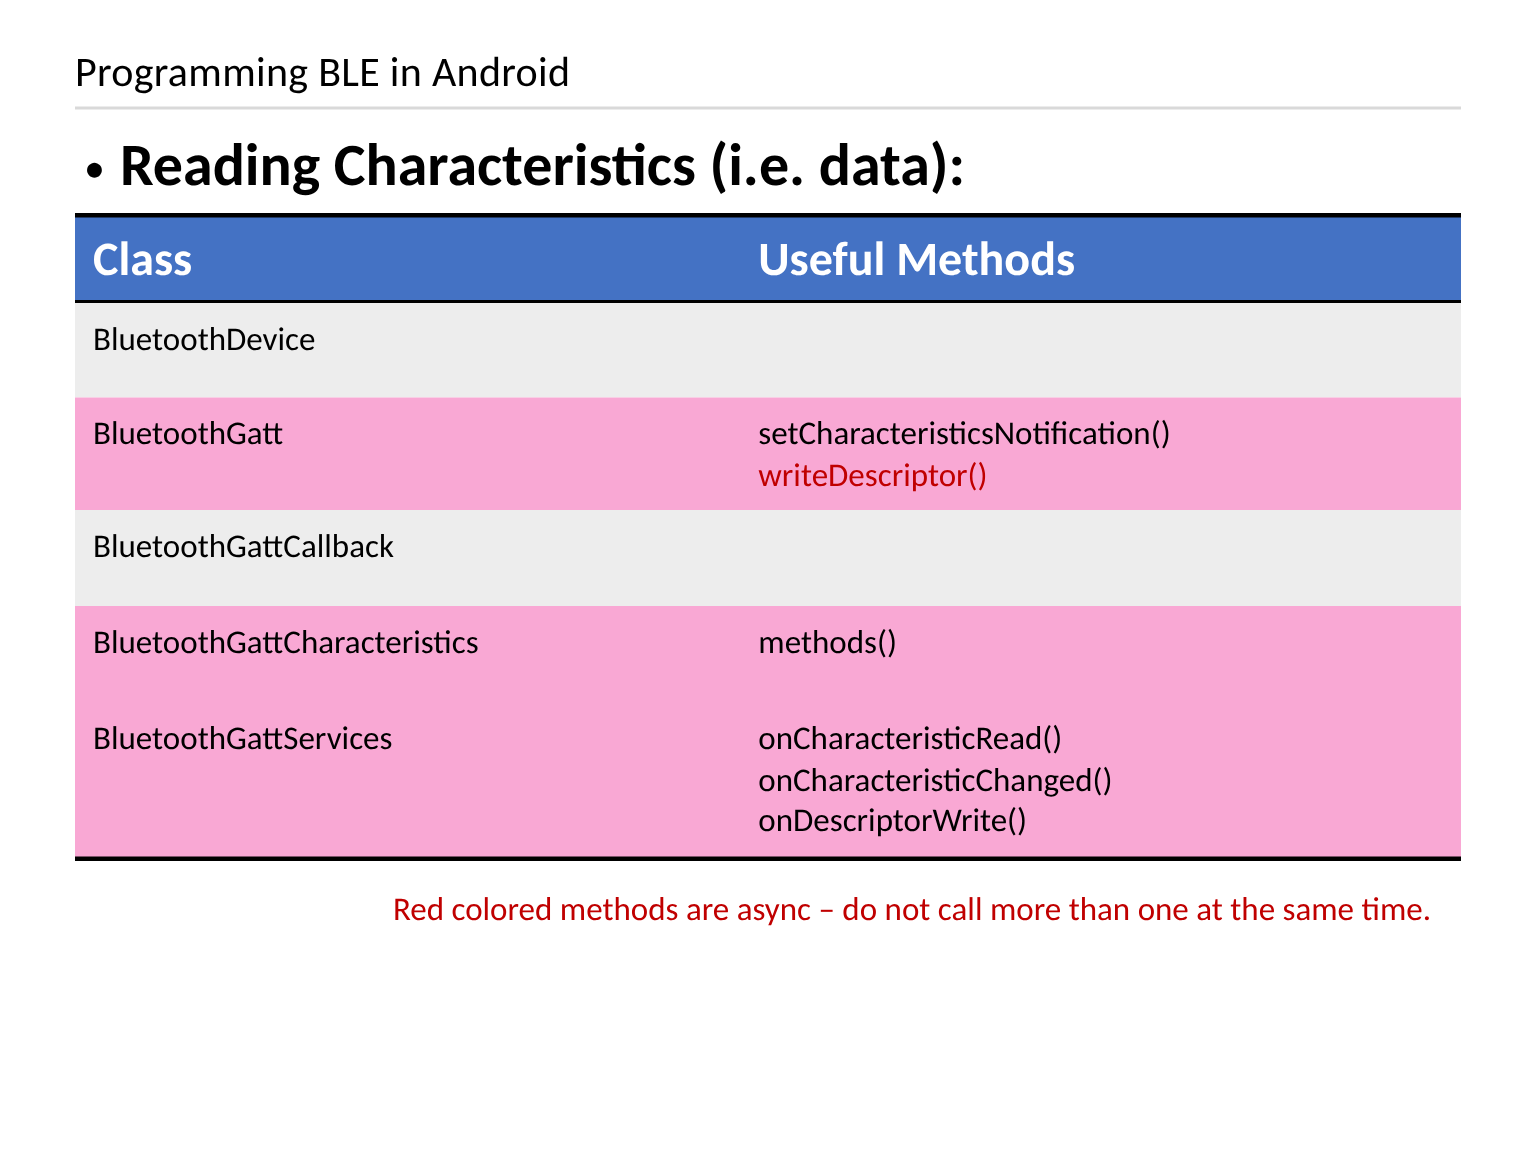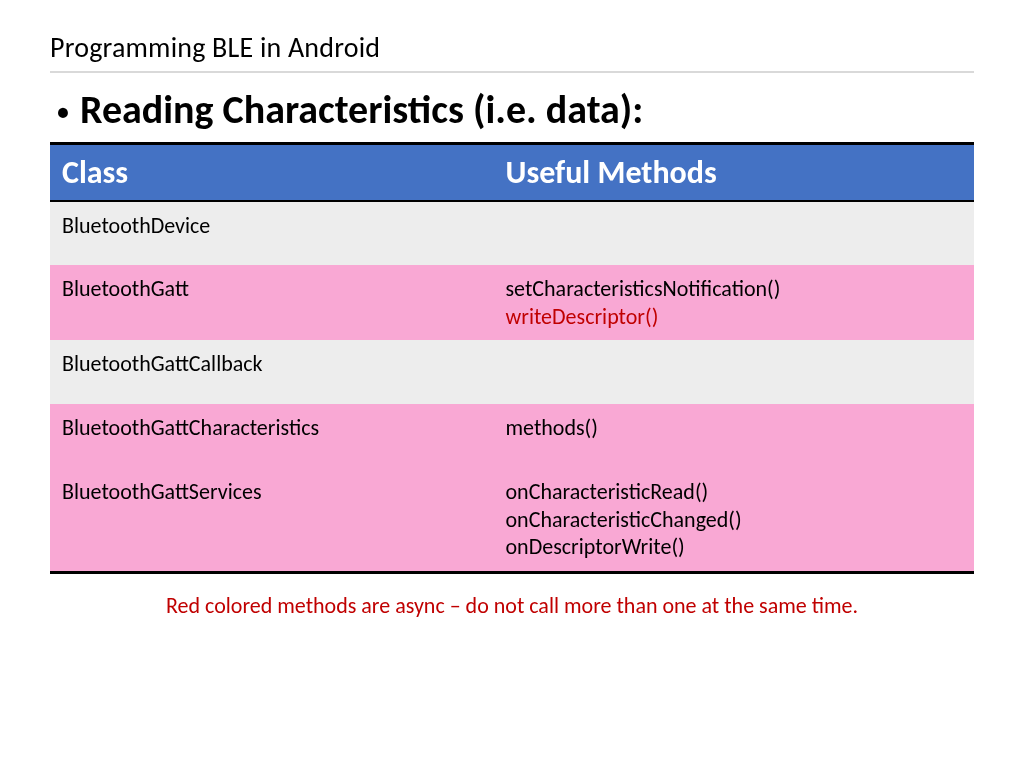--- a/index.html
+++ b/index.html
@@ -11,21 +11,21 @@
   .bullet .text { font-size: 40px; font-weight: 700; }
   table { border-collapse: collapse; width: 100%; border-top: 3px solid #000; border-bottom: 3px solid #000; }
   thead th { background: #4472c4; color: #fff; font-size: 32px; font-weight: 700; text-align: left; padding: 8px 12px; border-bottom: 2px solid #000; }
   tbody tr.alt { background: #ededed; }
   tbody tr.plain { background: #f9a8d4; }
   tbody td { font-size: 22px; padding: 10px 12px; vertical-align: top; min-height: 60px; }
   tbody td .method { display: block; line-height: 1.25; }
   tbody td .red { color: #c00000; }
   .col-class { width: 48%; }
   .col-methods { width: 52%; }
-  .footnote { color: #c00000; font-size: 22px; text-align: center; margin-top: 18px; padding: 0 20px; }
+  .footnote { color: #c00000; font-size: 22px; text-align: right; margin-top: 18px; padding: 0 20px; }
   tbody tr { height: 64px; }
 </style>
 </head>
 <body>
 
 <div class="slide">
   <h1 class="title">Programming BLE in Android</h1>
 
   <div class="bullet">
     <span class="dot">•</span>

